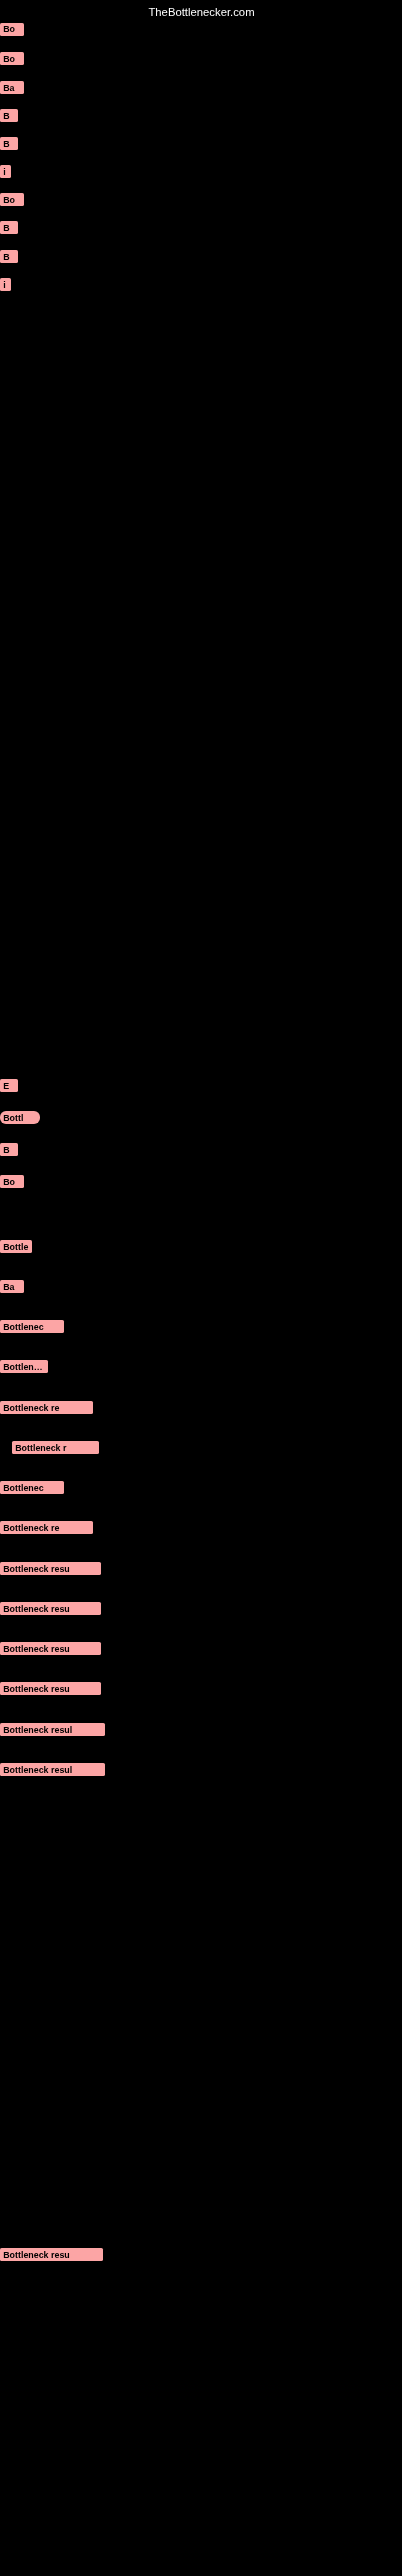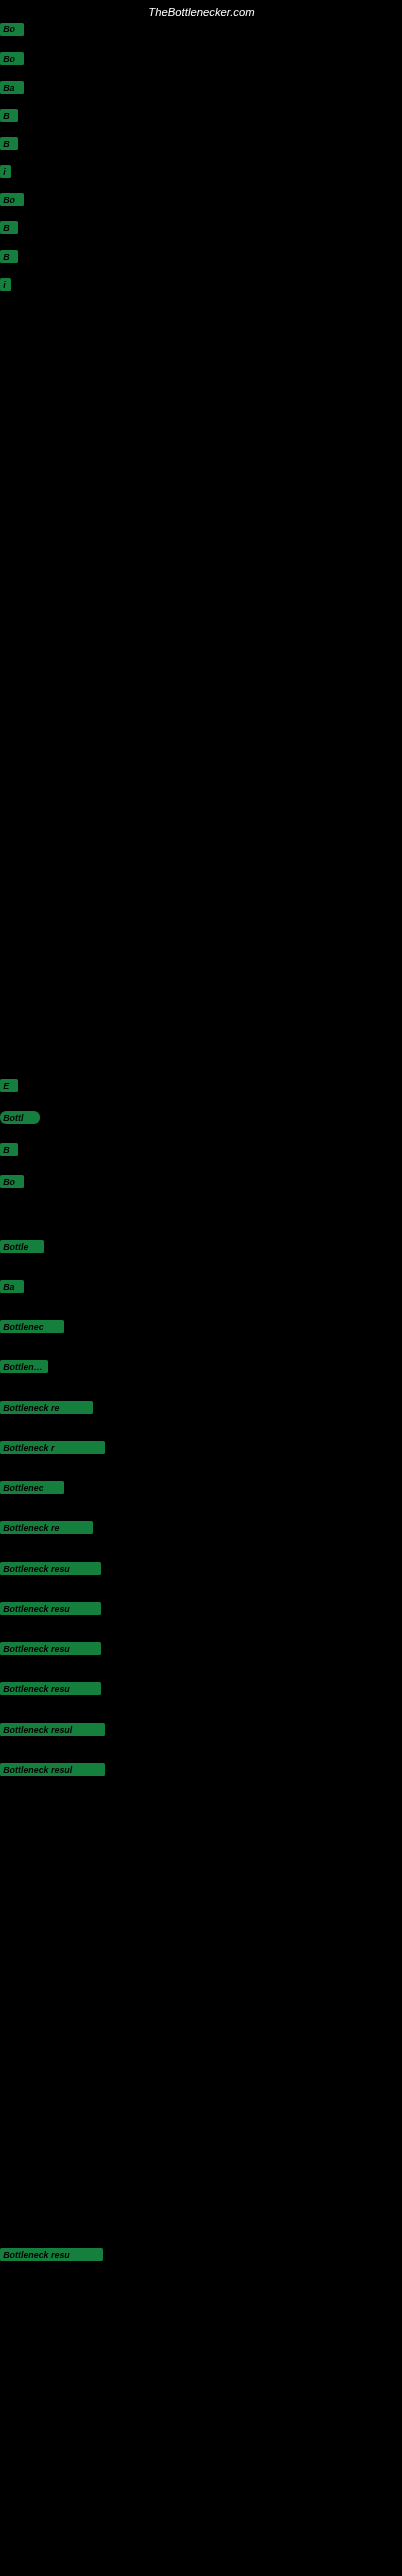--- a/index.html
+++ b/index.html
@@ -1,19 +1,18 @@
 <!DOCTYPE html>
 <html style="font-size:13px"><head>
   <meta charset="utf-8">
   <style>
     * {
       margin: 0;
       padding: 0;
       box-sizing: border-box;
-      font-style: italic;
     }
 
     body {
       background-color: #000000;
       width: 403px;
       min-height: 2576px;
       font-family: Arial, sans-serif;
       position: relative;
       overflow-x: hidden;
     }
@@ -23,21 +22,21 @@
       top: 6.4px;
       left: 50%;
       transform: translateX(-50%);
       color: #ffffff;
       font-size: 11.3px;
       white-space: nowrap;
     }
 
     .badge {
       position: absolute;
-      background-color: #15803d;
+      background-color: #fca5a5;
       color: #000000;
       font-size: 8.9px;
       font-weight: bold;
       padding: 1.6px 3.2px;
       border-radius: 1.6px;
       white-space: nowrap;
       overflow: hidden;
       text-overflow: ellipsis;
     }
   </style>
@@ -53,26 +52,26 @@
 <div class="badge" style="top: 137px; left: 0px; width: 17.7px;">B</div>
 <div class="badge" style="top: 165px; left: 0px; width: 11.3px;">i</div>
 <div class="badge" style="top: 193px; left: 0px; width: 24px;">Bo</div>
 <div class="badge" style="top: 221px; left: 0px; width: 17.7px;">B</div>
 <div class="badge" style="top: 250px; left: 0px; width: 17.7px;">B</div>
 <div class="badge" style="top: 278px; left: 0px; width: 11.3px;">i</div>
 <div class="badge" style="top: 1079px; left: 0px; width: 17.7px;">E</div>
 <div class="badge" style="top: 1111px; left: 0px; width: 40px; border-radius: 6px;">Bottl</div>
 <div class="badge" style="top: 1143px; left: 0px; width: 17.7px;">B</div>
 <div class="badge" style="top: 1175px; left: 0px; width: 24px;">Bo</div>
-<div class="badge" style="top: 1240px; left: 0px; width: 44px;">Bottle</div>
+<div class="badge" style="top: 1240px; left: 0px; width: 32px;">Bottle</div>
 <div class="badge" style="top: 1280px; left: 0px; width: 24px;">Ba</div>
 <div class="badge" style="top: 1320px; left: 0px; width: 64px;">Bottlenec</div>
 <div class="badge" style="top: 1360px; left: 0px; width: 48px;">Bottleneck</div>
 <div class="badge" style="top: 1401px; left: 0px; width: 93px;">Bottleneck re</div>
-<div class="badge" style="top: 1441px; left: 0px; width: 105px;">Bottleneck r</div>
+<div class="badge" style="top: 1441px; left: 12px; width: 87px;">Bottleneck r</div>
 <div class="badge" style="top: 1481px; left: 0px; width: 64px;">Bottlenec</div>
 <div class="badge" style="top: 1521px; left: 0px; width: 93px;">Bottleneck re</div>
 <div class="badge" style="top: 1562px; left: 0px; width: 101px;">Bottleneck resu</div>
 <div class="badge" style="top: 1602px; left: 0px; width: 101px;">Bottleneck resu</div>
 <div class="badge" style="top: 1642px; left: 0px; width: 101px;">Bottleneck resu</div>
 <div class="badge" style="top: 1682px; left: 0px; width: 101px;">Bottleneck resu</div>
 <div class="badge" style="top: 1723px; left: 0px; width: 105px;">Bottleneck resul</div>
 <div class="badge" style="top: 1763px; left: 0px; width: 105px;">Bottleneck resul</div>
 <div class="badge" style="top: 2248px; left: 0px; width: 103px;">Bottleneck resu</div>
 

